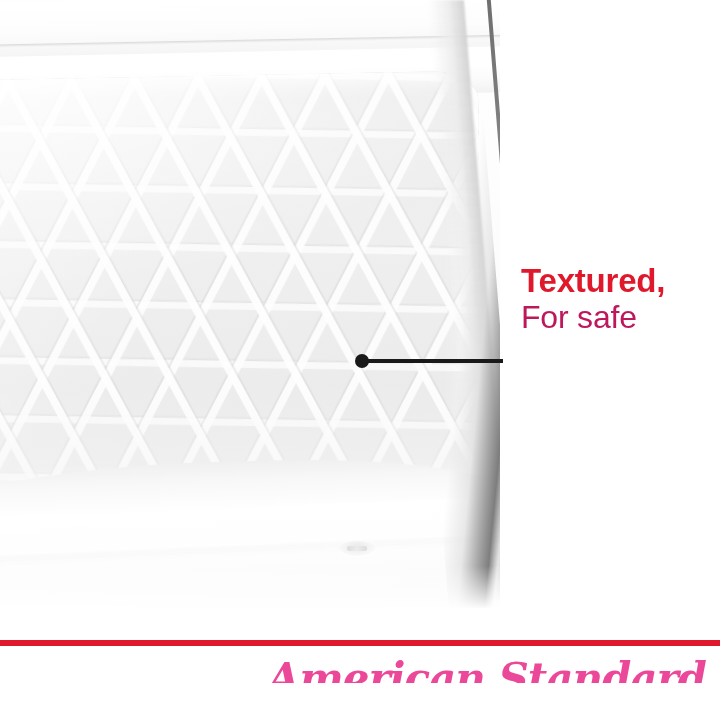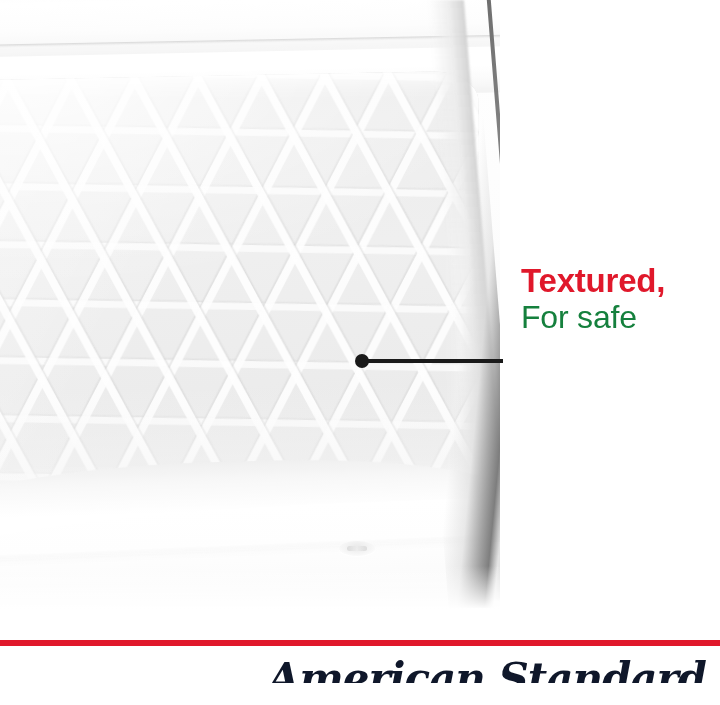--- a/index.html
+++ b/index.html
@@ -292,21 +292,21 @@
   }
   .callout-head {
     color: #e0182b;
     font-size: 33px;
     font-weight: bold;
     line-height: 36px;
     letter-spacing: -0.2px;
     margin: 0;
   }
   .callout-sub {
-    color: #15803d;
+    color: #be185d;
     font-size: 32px;
     font-weight: normal;
     line-height: 37px;
     letter-spacing: -0.2px;
     margin: 0;
   }
 
   
   .footer-rule {
     position: absolute;
@@ -314,21 +314,21 @@
     top: 640px;
     width: 720px;
     height: 6px;
     background: #e0182b;
   }
   .brand-logo {
     position: absolute;
     right: 14px;
     top: 655px;
     height: 48px;
-    color: #0f172a;
+    color: #ec4899;
     font-family: "DejaVu Serif", serif;
     font-size: 42px;
     font-weight: bold;
     font-style: italic;
     letter-spacing: -1px;
     white-space: nowrap;
     line-height: 48px;
   }
 </style>
 </head>

